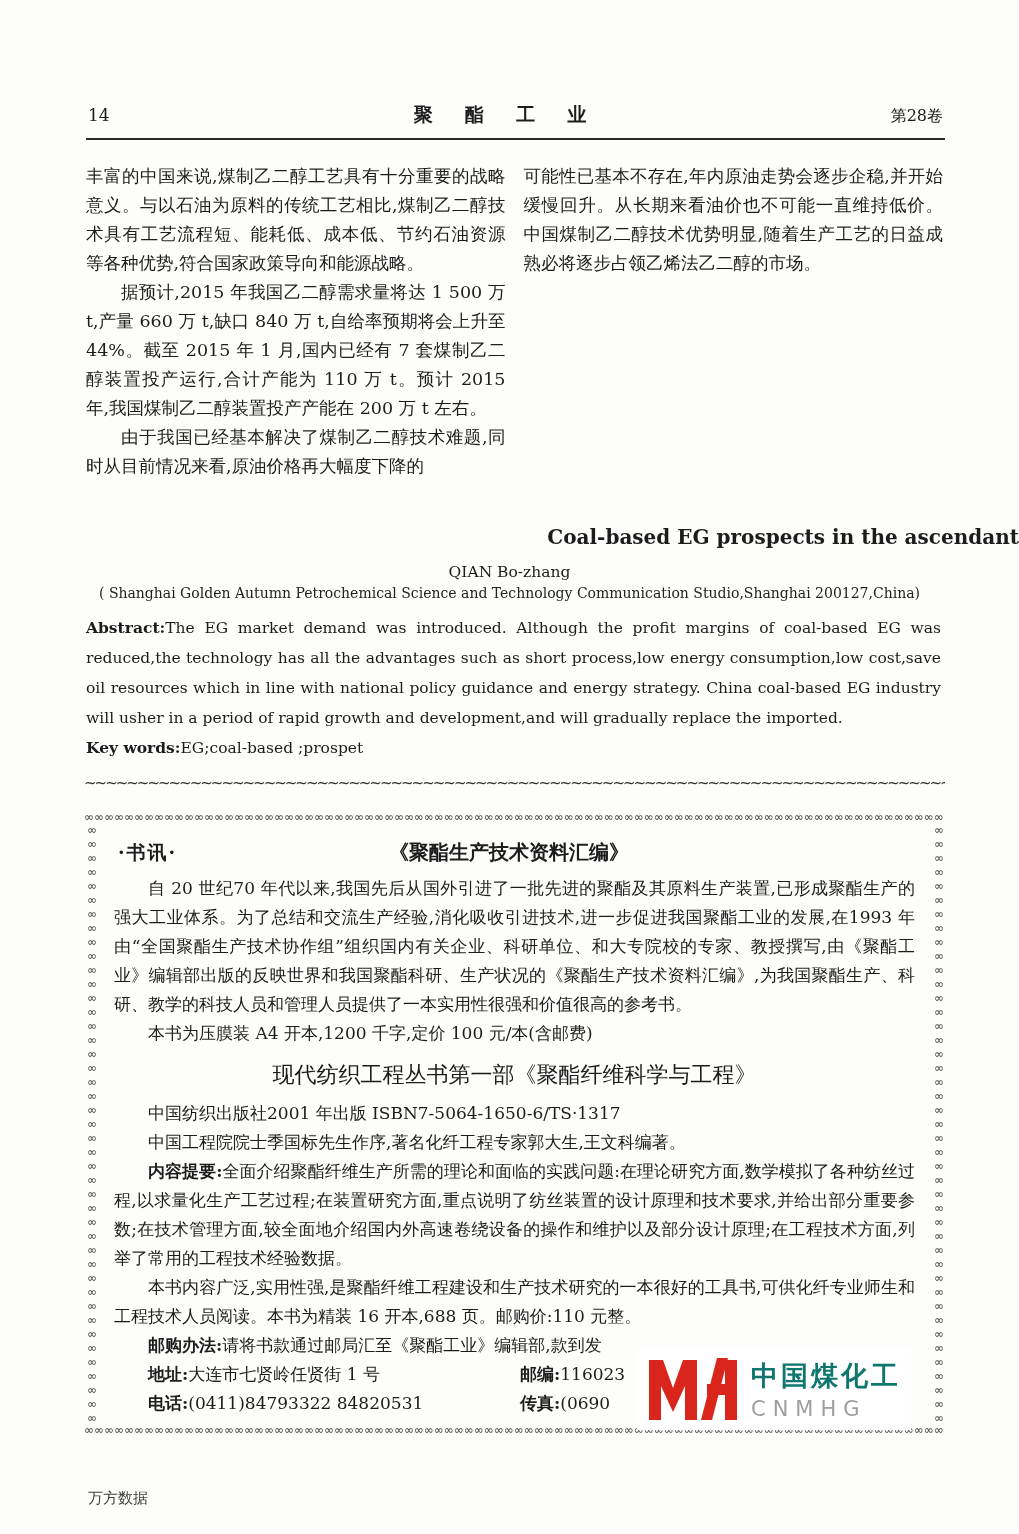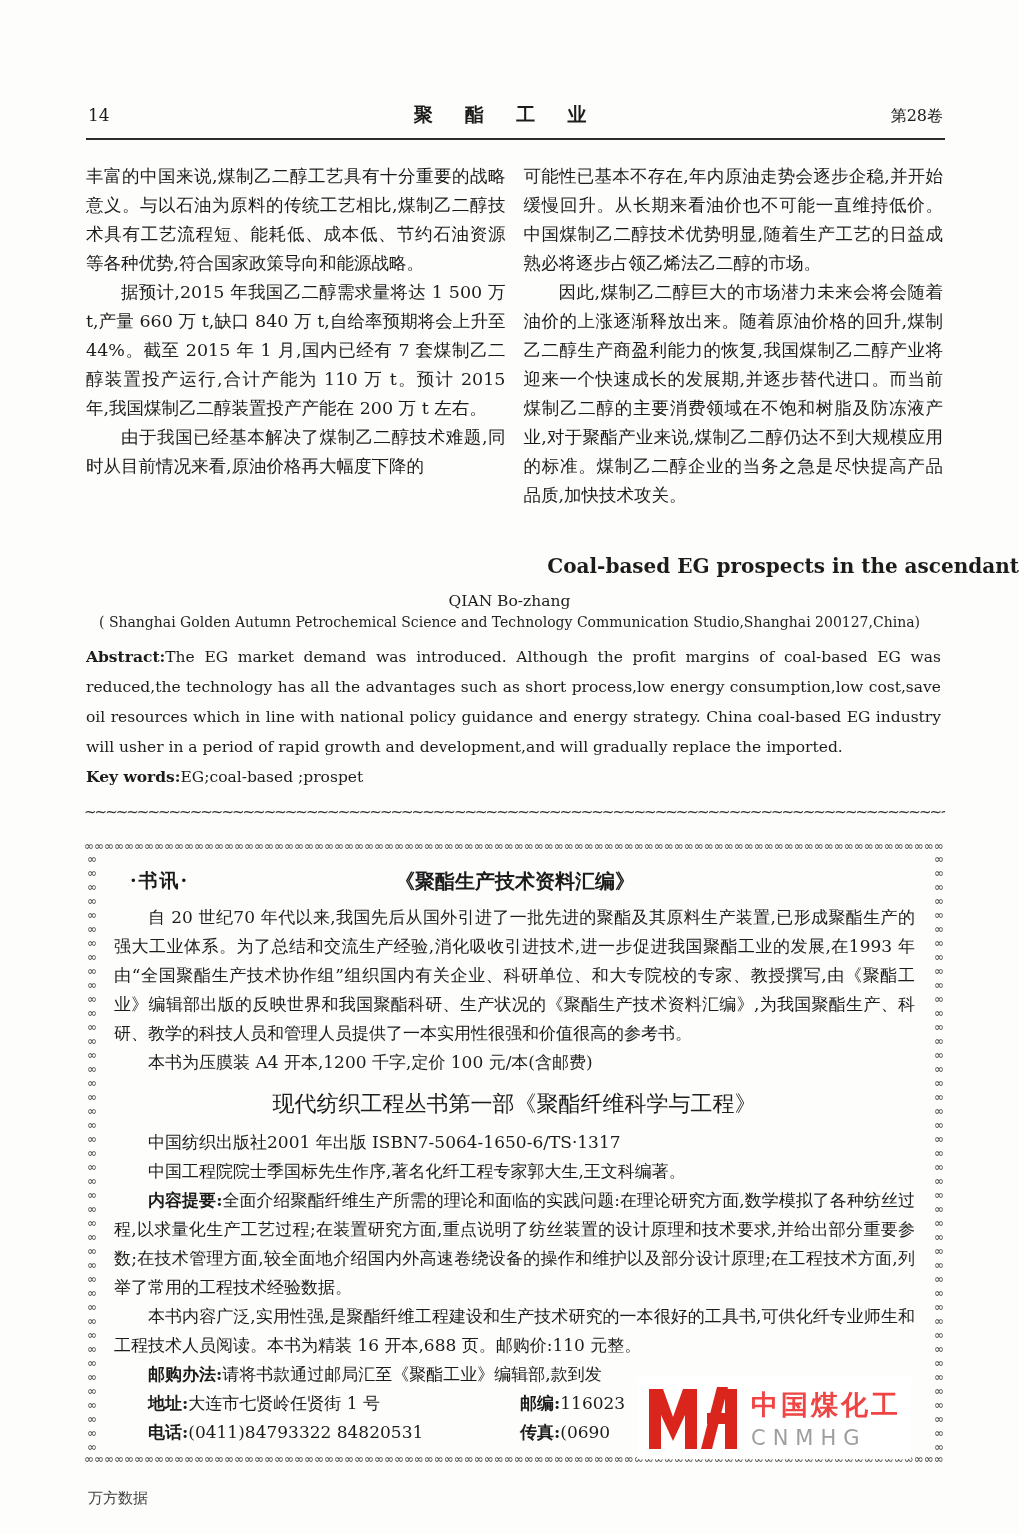--- a/index.html
+++ b/index.html
@@ -87,22 +87,22 @@
     overflow: hidden;
     white-space: nowrap;
     user-select: none;
   }
   .bs-top    { top: 0; left: 0; right: 0; height: 14px; line-height: 13px; text-align: center; }
   .bs-bottom { bottom: 0; left: 0; right: 0; height: 14px; line-height: 13px; text-align: center; }
   .bs-left   { left: 0; top: 12px; bottom: 12px; width: 14px; writing-mode: vertical-rl; line-height: 13px; }
   .bs-right  { right: 0; top: 12px; bottom: 12px; width: 14px; writing-mode: vertical-rl; line-height: 13px; }
   .notice-head {
     display: flex;
-    align-items: flex-start;
-    margin: 4px 4px 8px 16px;
+    align-items: center;
+    margin: 4px 4px 8px 4px;
   }
   .notice-tag { font-weight: bold; font-size: 19px; letter-spacing: 2px; white-space: nowrap; }
   .notice-title1 { flex: 1; text-align: center; font-weight: bold; font-size: 20px; margin-right: 70px; }
   .notice-body { font-size: 17px; line-height: 29px; text-align: justify; }
   .notice-body p { margin: 0; }
   .n-ind { text-indent: 2em; }
   .title2 { text-align: center; font-weight: normal; font-size: 22px; margin: 12px 0 10px 0 !important; }
   .n-line { text-indent: 2em; text-align: left; }
   .c-row { display: flex; padding-left: 2em; }
   .c-left { width: 372px; }
@@ -113,21 +113,21 @@
     position: absolute;
     right: 34px;
     bottom: 8px;
     background: #ffffff;
     display: flex;
     align-items: center;
     gap: 12px;
     padding: 8px 10px;
   }
   .logo-text { display: flex; flex-direction: column; gap: 3px; font-family: "DejaVu Sans", sans-serif; }
-  .logo-cn { font-size: 27px; font-weight: bold; color: #ef4444; letter-spacing: 3px; }
+  .logo-cn { font-size: 27px; font-weight: bold; color: #0f766e; letter-spacing: 3px; }
   .logo-en { font-size: 21px; color: #9e9e9e; letter-spacing: 7px; }
   
   .footer {
     position: absolute;
     left: 88px;
     bottom: 26px;
     font-size: 15px;
     color: #3f3f3f;
     font-family: Liberation Sans, sans-serif;
   }
@@ -145,21 +145,20 @@
   <hr class="header-rule">
 
   <div class="columns">
     <div class="col">
       <p class="p-cont">丰富的中国来说,煤制乙二醇工艺具有十分重要的战略意义。与以石油为原料的传统工艺相比,煤制乙二醇技术具有工艺流程短、能耗低、成本低、节约石油资源等各种优势,符合国家政策导向和能源战略。</p>
       <p class="p-ind">据预计,2015 年我国乙二醇需求量将达 1 500 万 t,产量 660 万 t,缺口 840 万 t,自给率预期将会上升至44%。截至 2015 年 1 月,国内已经有 7 套煤制乙二醇装置投产运行,合计产能为 110 万 t。预计 2015 年,我国煤制乙二醇装置投产产能在 200 万 t 左右。</p>
       <p class="p-ind">由于我国已经基本解决了煤制乙二醇技术难题,同时从目前情况来看,原油价格再大幅度下降的</p>
     </div>
     <div class="col">
       <p class="p-cont">可能性已基本不存在,年内原油走势会逐步企稳,并开始缓慢回升。从长期来看油价也不可能一直维持低价。中国煤制乙二醇技术优势明显,随着生产工艺的日益成熟必将逐步占领乙烯法乙二醇的市场。</p>
-      <p class="p-ind">因此,煤制乙二醇巨大的市场潜力未来会将会随着油价的上涨逐渐释放出来。随着原油价格的回升,煤制乙二醇生产商盈利能力的恢复,我国煤制乙二醇产业将迎来一个快速成长的发展期,并逐步替代进口。而当前煤制乙二醇的主要消费领域在不饱和树脂及防冻液产业,对于聚酯产业来说,煤制乙二醇仍达不到大规模应用的标准。煤制乙二醇企业的当务之急是尽快提高产品品质,加快技术攻关。</p>
     </div>
   </div>
 
   <div class="e-title">Coal-based EG prospects in the ascendant</div>
   <div class="e-author">QIAN Bo-zhang</div>
   <div class="e-aff">( Shanghai Golden Autumn Petrochemical Science and Technology Communication Studio,Shanghai 200127,China)</div>
   <p class="e-abs"><b>Abstract:</b><span>The EG market demand was introduced. Although the profit margins of coal-based EG was reduced,the technology has all the advantages such as short process,low energy consumption,low cost,save oil resources which in line with national policy guidance and energy strategy. China coal-based EG industry will usher in a period of rapid growth and development,and will gradually replace the imported.</span></p>
   <p class="e-kw"><b>Key words:</b><span>EG;coal-based ;prospet</span></p>
 
   <div class="wavy">~~~~~~~~~~~~~~~~~~~~~~~~~~~~~~~~~~~~~~~~~~~~~~~~~~~~~~~~~~~~~~~~~~~~~~~~~~~~~~~~~~~~~~~~~~~~~~~~~~~~~~~~~~~~~~~~~~~~~~~~~~~~~~~~~~~~~~~~~~~~~~~~~~~~~~~~~~~~~~~~~~~~~~~~~~~~~~~~~~~~~~~~~~~~~~~~~~~~~~~~~~~~~~~~~~~~~~~~~~~~~~~~~~~~~~~~~~~~~~~~~~~~~~~~~~~~~~~~~~~~</div>

